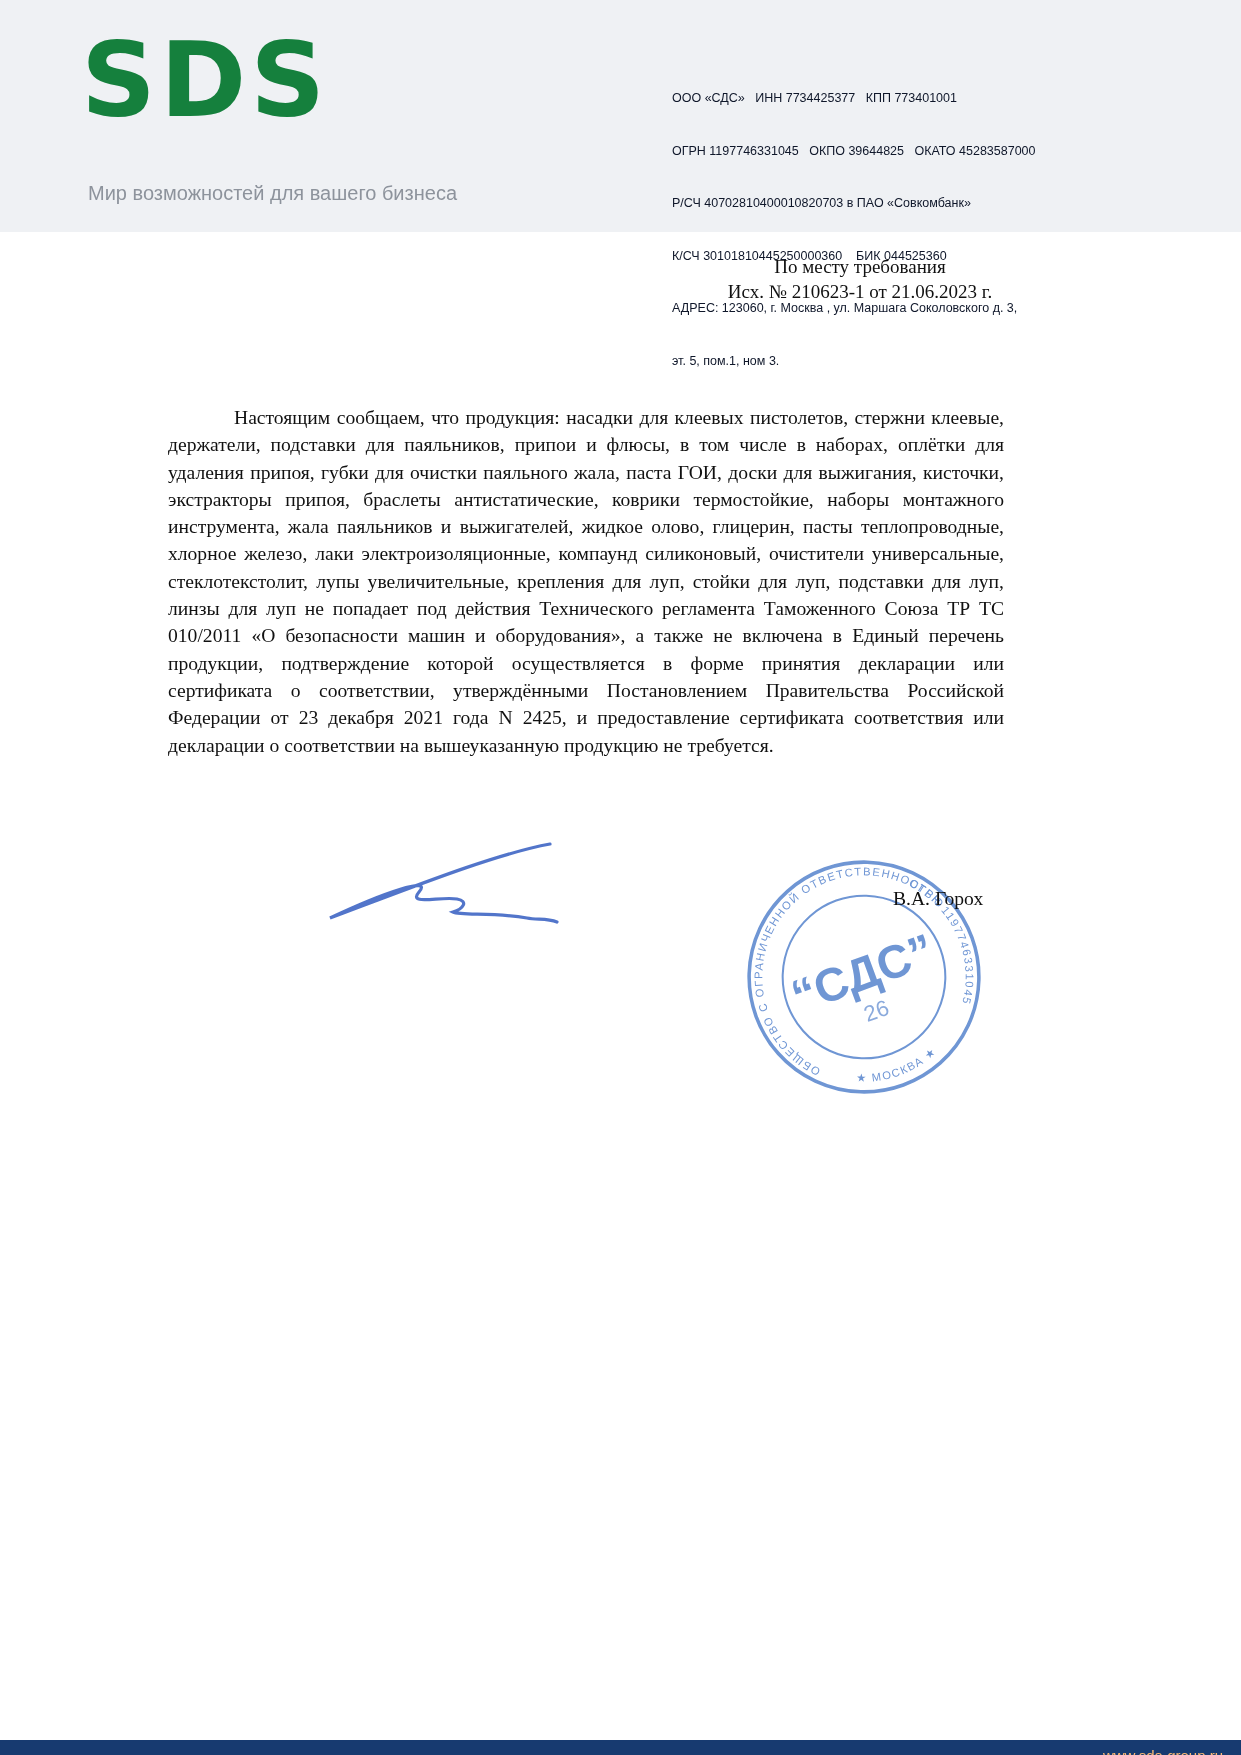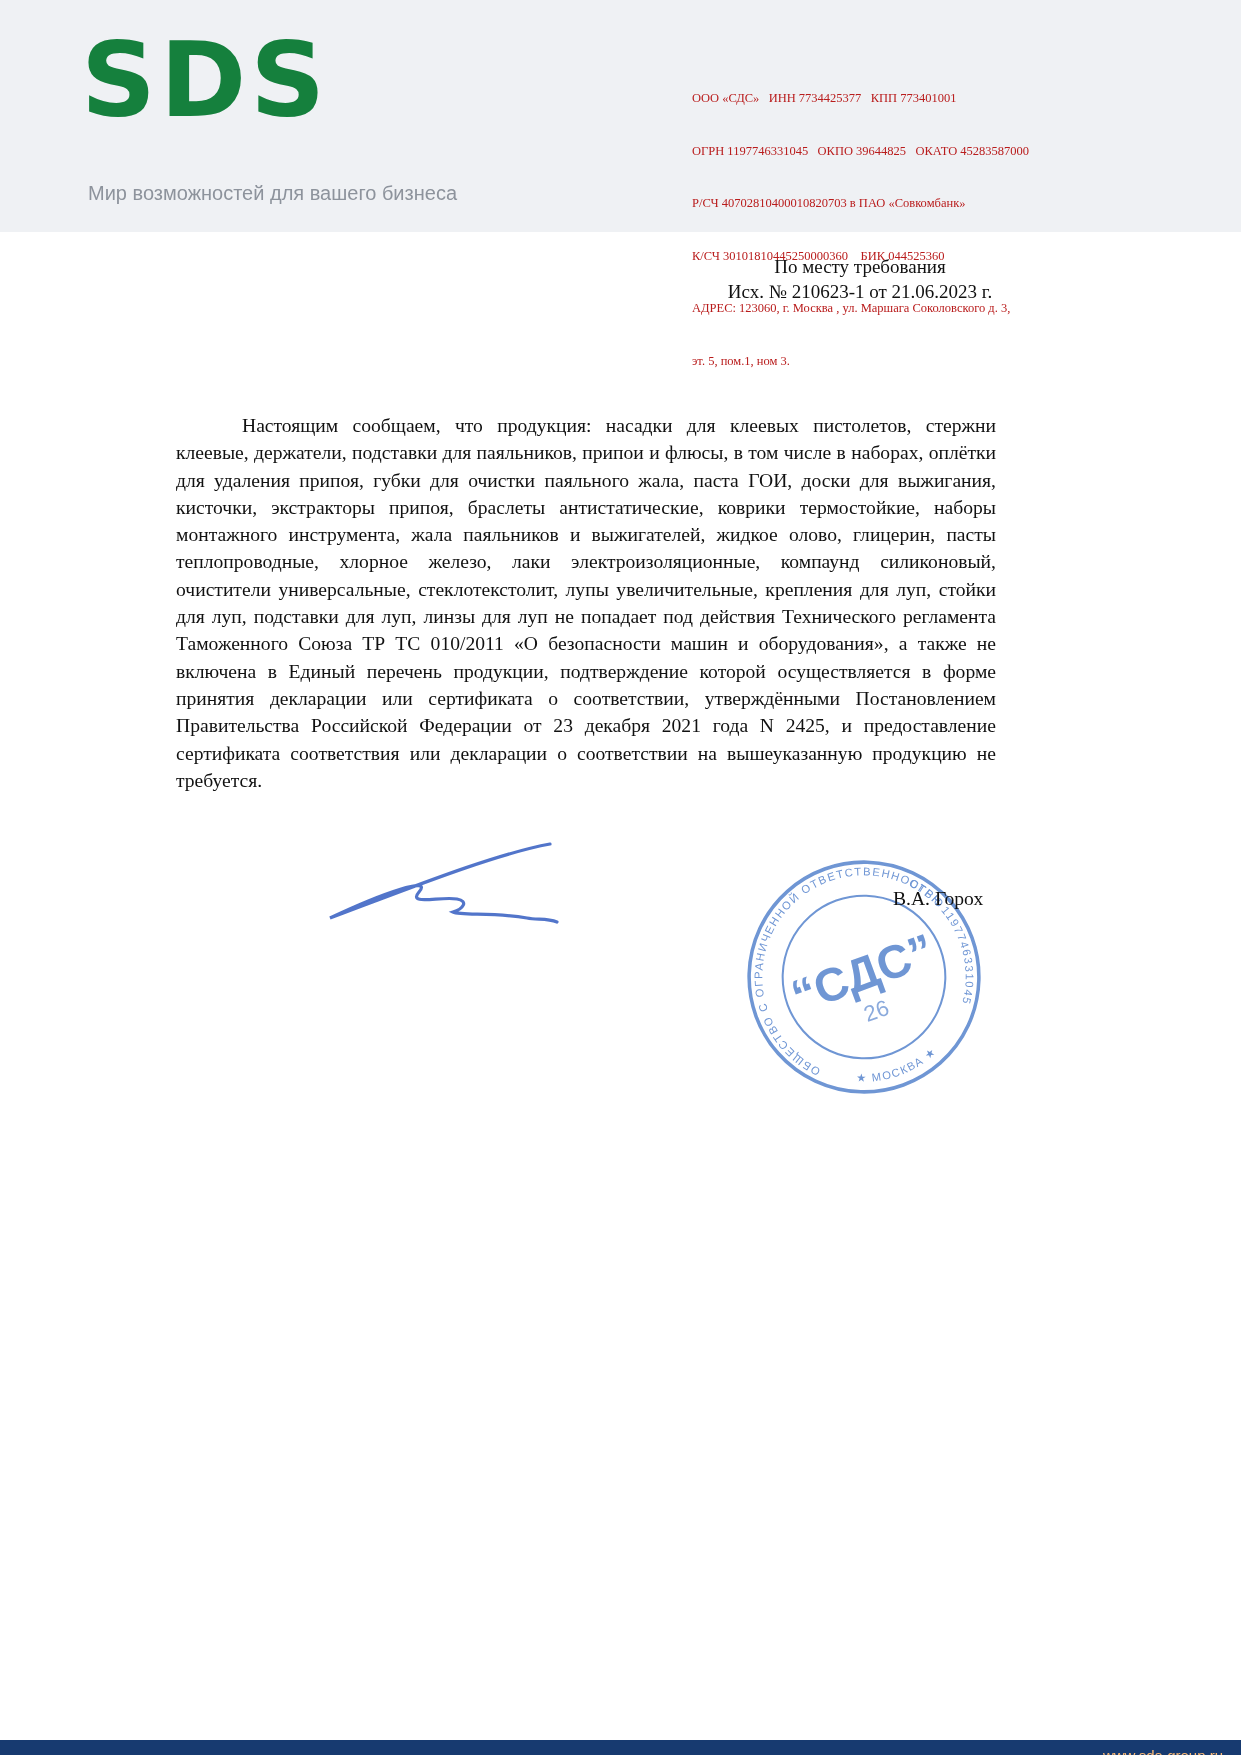--- a/index.html
+++ b/index.html
@@ -13,41 +13,41 @@
   .logo-text {
     position:absolute; left:81px; top:28px;
     font-family:"DejaVu Sans", sans-serif; font-weight:bold;
     font-size:104px; line-height:1; color:#15803d; letter-spacing:4px;
   }
   .tagline {
     position:absolute; left:88px; top:153px;
     font-family:"Liberation Sans", sans-serif; font-size:20px; color:#8d939c;margin-top:29px;
   }
   .company-details {
-    position:absolute; left:692px; top:55px;
-    font-family:Liberation Serif, serif; font-size:12.5px; line-height:17.5px;
-    color:#b91c1c; white-space:pre-wrap;
+    position:absolute; left:672px; top:55px;
+    font-family:Liberation Sans, sans-serif; font-size:12.5px; line-height:17.5px;
+    color:#0f172a; white-space:pre-wrap;
   }
 
   
   .meta-block {
     position:absolute; left:690px; top:255px; width:340px;
     text-align:center; font-size:19px; line-height:24.5px;
   }
 
   
   .doc-title {
     position:absolute; left:160px; top:349px; width:852px;
     text-align:center; font-size:19.5px;
   }
   .body-text {
     position:absolute; left:160px; top:396px; width:852px;
     font-size:19.6px; line-height:27.3px; text-align:justify;
   }
-  .body-text p { margin:16px; }
+  .body-text p { margin:8px; }
   .body-text p.indent { text-indent:66px; }
 
   
   .closing {
     position:absolute; left:160px; top:846px;
     font-size:19.6px; line-height:27.3px;
   }
   .signature-svg { position:absolute; left:315px; top:836px; z-index:3; }
   .signer {
     position:absolute; left:893px; top:888px; font-size:19.6px; z-index:3;

